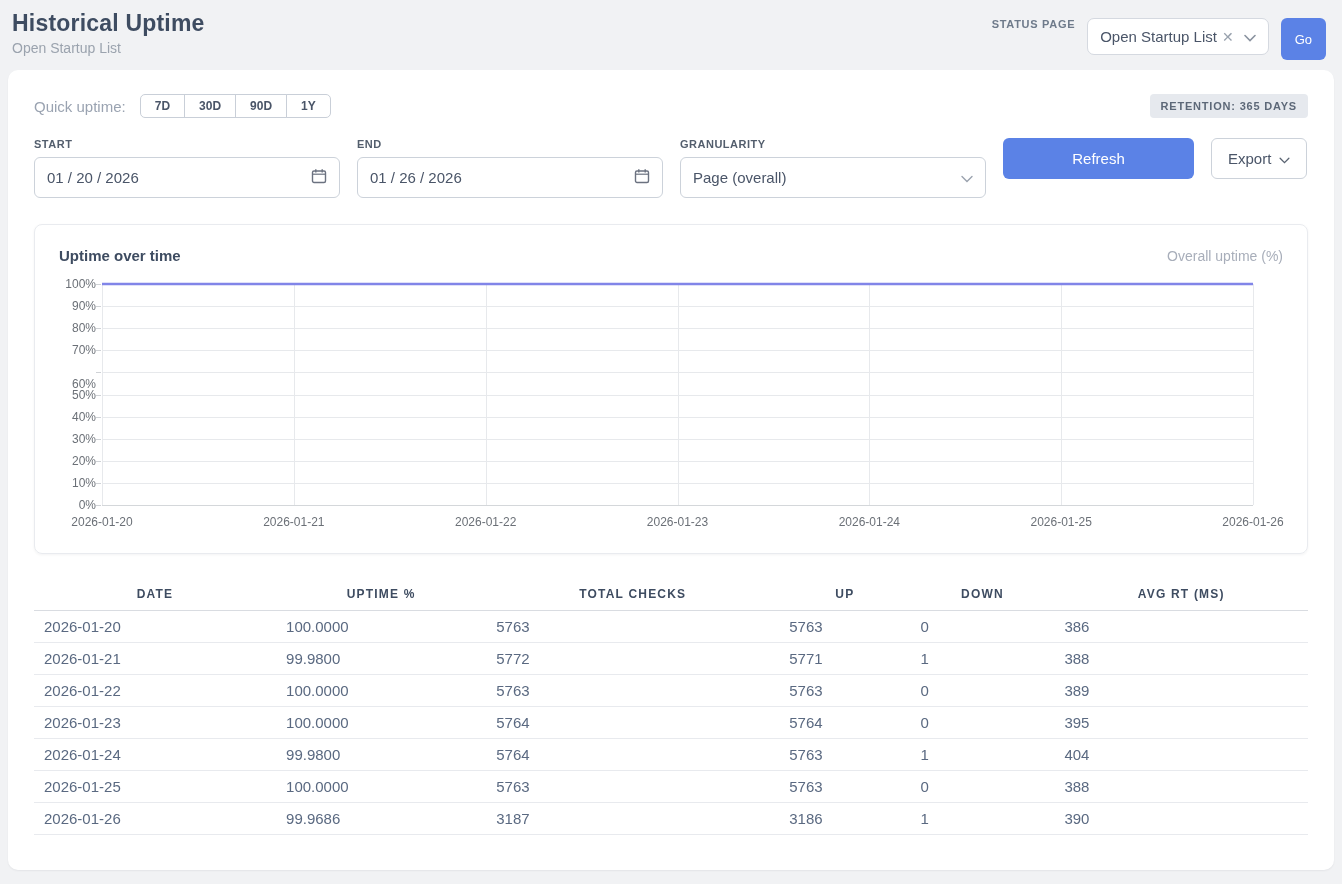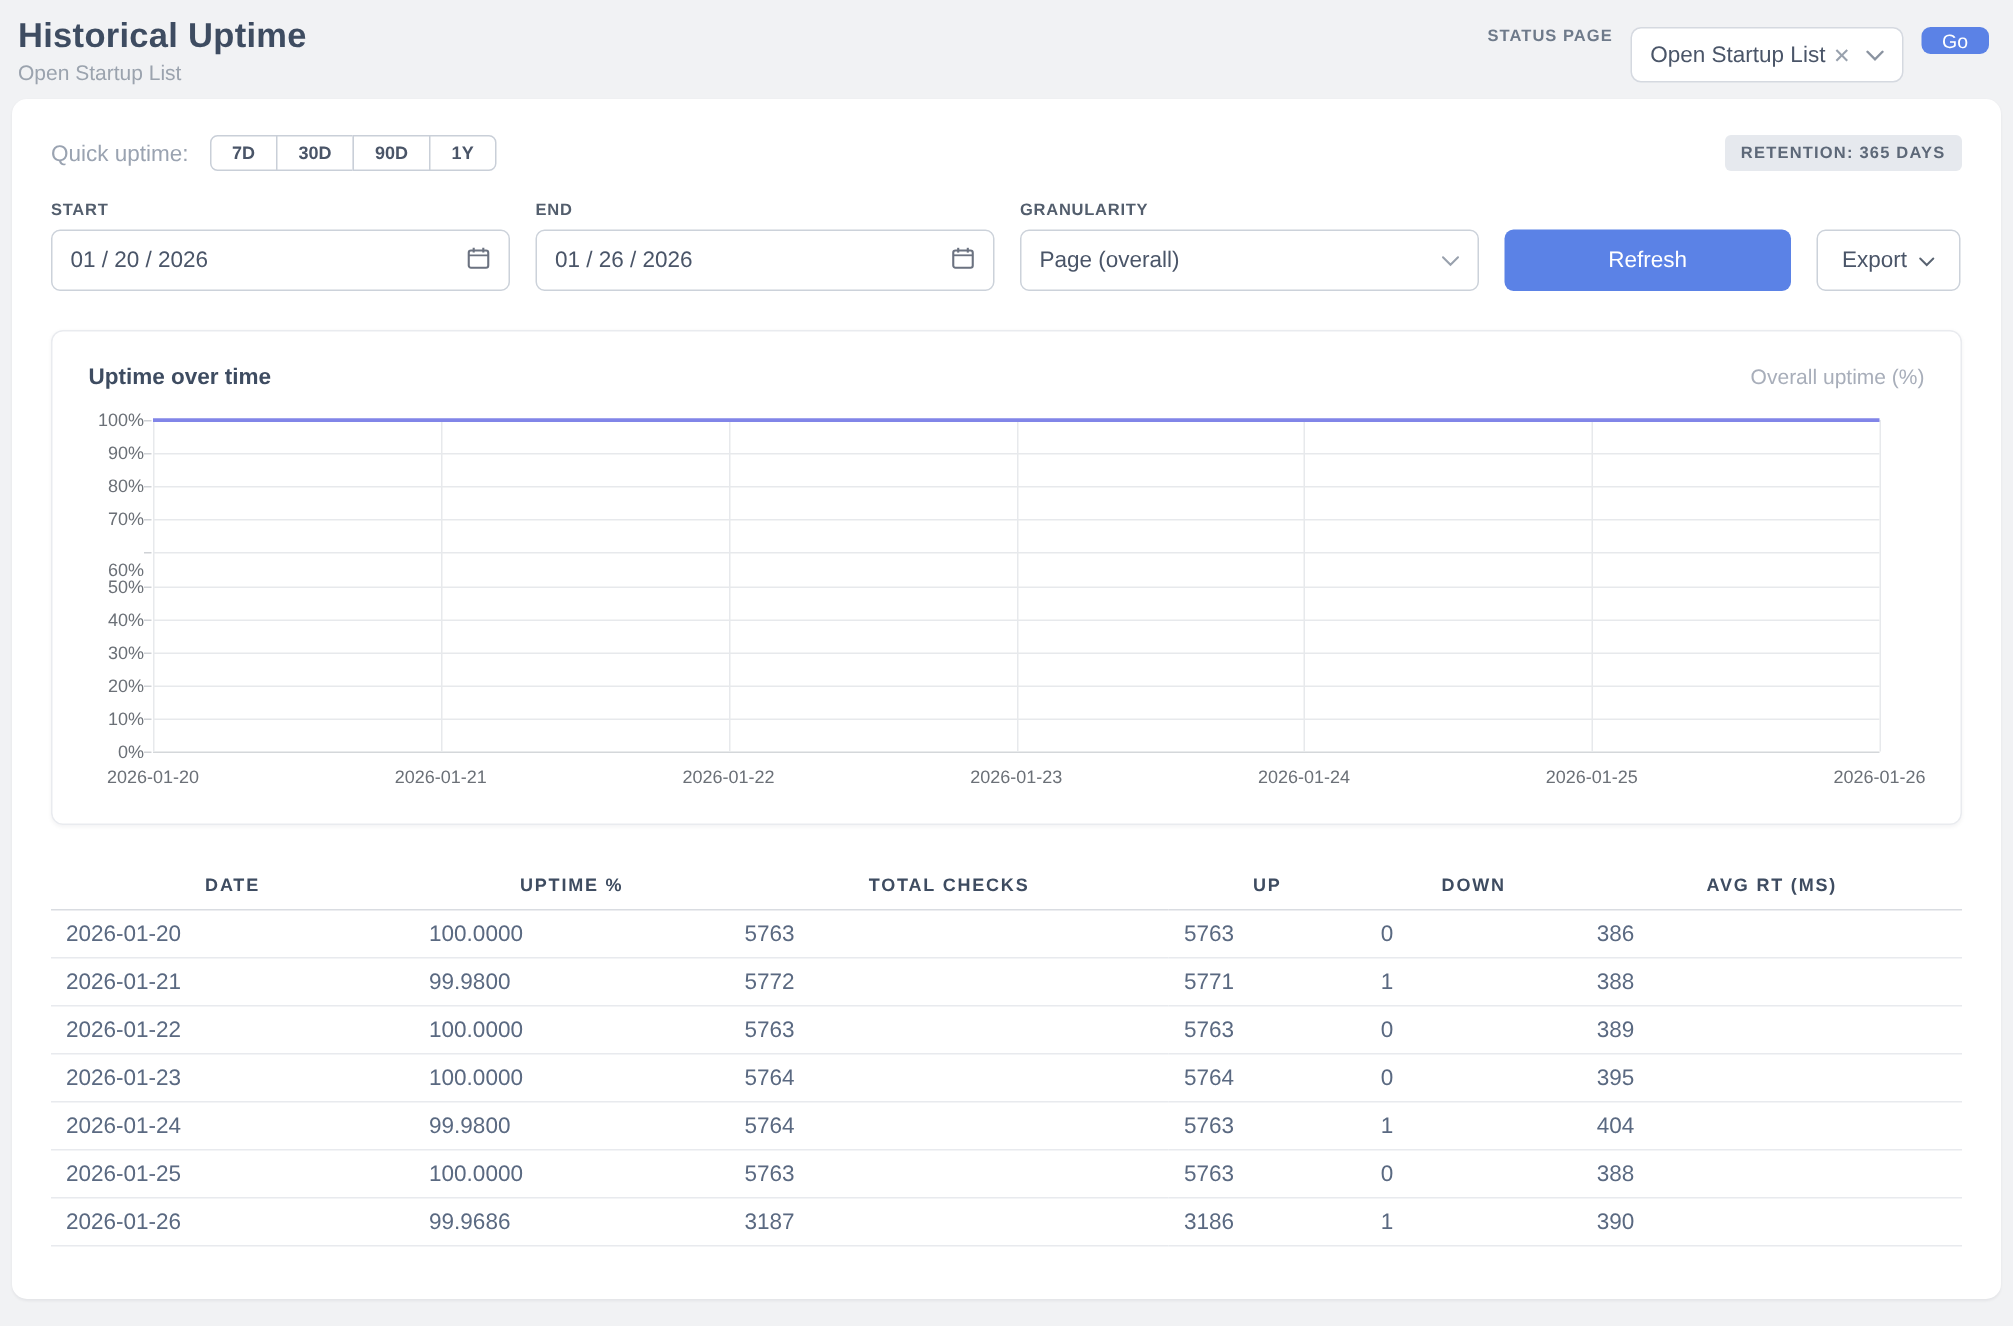--- a/index.html
+++ b/index.html
@@ -21,21 +21,21 @@
   .header-controls { display:flex; align-items:flex-start; gap:12px; margin-top:8px; }
   .status-page-label { font-size:11px; font-weight:600; color:#6e7a8a; letter-spacing:.7px; }
   .status-select {
     display:flex; align-items:center; gap:4px;
     height:37px; background:#fff; border:1px solid #d5d9e0; border-radius:7px;
     padding:0 12px; font-size:15px; color:#4a5568; cursor:pointer;
   }
   .clear-x { color:#98a1ad; font-size:14px; margin-left:1px; cursor:pointer; }
   .chev { display:inline-block; margin-left:6px; color:#8a93a0; }
   .go-button {
-    height:18px; padding:0 14px; background:#5b82e6; color:#fff; border:none;
+    height:42px; padding:0 14px; background:#5b82e6; color:#fff; border:none;
     border-radius:6px; font-size:13px; font-family:inherit; cursor:pointer;
   }
 
   
   .main-panel {
     margin:0 8px; background:#fff; border-radius:10px;
     box-shadow:0 1px 2px rgba(16,24,40,.06);
     padding:24px 26px 20px; height:800px;
   }
 
@@ -49,21 +49,21 @@
     margin-left:-1px; cursor:pointer;
   }
   .range-btn:first-child { border-radius:5px 0 0 5px; margin-left:0; }
   .range-btn:last-child { border-radius:0 5px 5px 0; }
   .retention-badge {
     background:#e6e9ee; color:#5d6878; font-size:11px; font-weight:700;
     letter-spacing:.8px; padding:6px 11px; border-radius:4px;
   }
 
   
-  .fields-row { display:flex; gap:17px; align-items:flex-end; margin-top:20px; }
+  .fields-row { display:flex; gap:17px; margin-top:20px; }
   .field-group { display:flex; flex-direction:column; gap:7px; }
   .field-label { font-size:11px; font-weight:600; color:#535e6d; letter-spacing:.5px; }
   .input-box {
     width:306px; height:41px; border:1px solid #ccd2da; border-radius:6px;
     background:#fff; display:flex; align-items:center; justify-content:space-between;
     padding:0 12px; font-size:15px; color:#4a5568; cursor:text;
   }
   .select-box { cursor:pointer; }
   .refresh-button {
     width:191px; height:41px; background:#5b82e6; color:#fff; border:none;
@@ -73,21 +73,21 @@
     height:41px; padding:0 16px; background:#fff; border:1px solid #ccd2da;
     border-radius:6px; font-size:15px; color:#4a5568; font-family:inherit;
     display:flex; align-items:center; gap:8px; cursor:pointer;
   }
 
   
   .chart-card {
     margin-top:26px; border:1px solid #e9ebef; border-radius:8px;
     box-shadow:0 1px 3px rgba(16,24,40,.05); padding:22px 24px 16px;
   }
-  .chart-header { display:flex; justify-content:space-between; align-items:flex-start; }
+  .chart-header { display:flex; justify-content:space-between; align-items:flex-end; }
   .chart-title { font-size:15px; font-weight:700; color:#3e4c61; }
   .chart-legend { font-size:14px; color:#a8aeba; }
   .chart-wrap { position:relative; margin-top:20px; margin-left:43px; height:253px; }
   .plot {
     position:relative; width:1151px; height:221px;
   }
   .hgrid { position:absolute; left:0; width:100%; height:1px; background:#e7e9ec; }
   .hgrid.bottom { background:#d4d7da; }
   .vgrid { position:absolute; top:0; width:1px; height:221px; background:#e7e9ec; }
   .ytick { position:absolute; height:1px; width:5px; background:#cfd2d6; left:-6px; }

